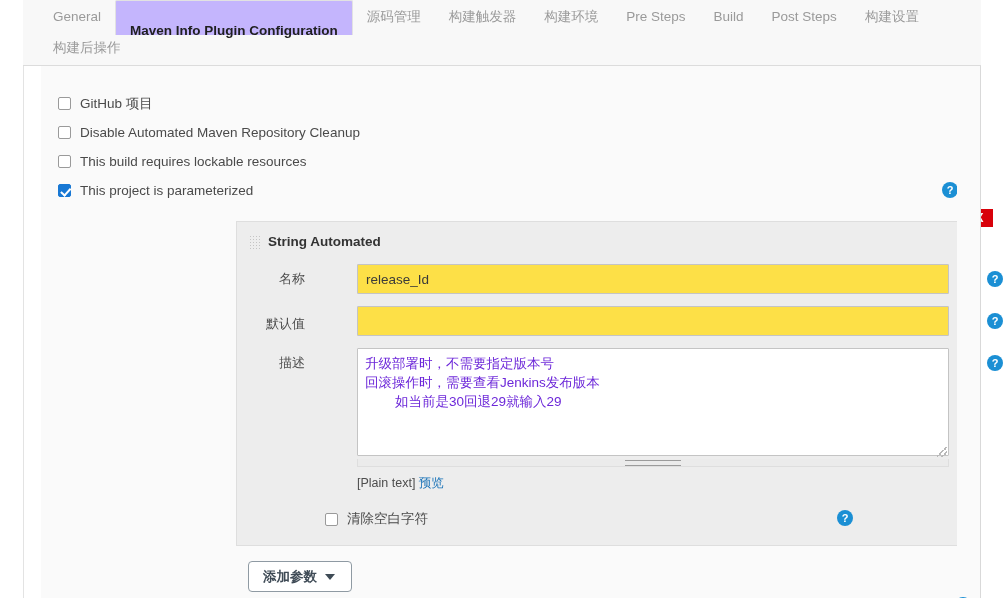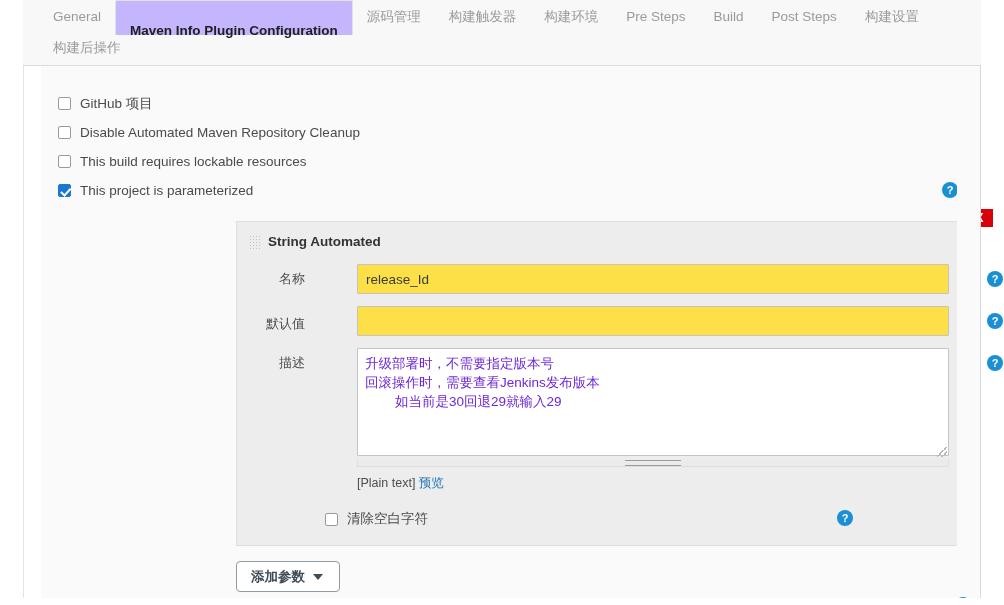--- a/index.html
+++ b/index.html
@@ -315,21 +315,21 @@
     padding-left: 88px;
   }
   .trim-label {
     font-size: 13.5px;
     color: #4a4a4a;
   }
 
   
   .addbtn {
     position: absolute;
-    left: 0px;
+    left: 12px;
     top: 340px;
     min-width: 104px;
     height: 31px;
     background: #ffffff;
     border: 1px solid #8f9aa3;
     border-radius: 4px;
     font-size: 13.5px;
     color: #3f4b56;
     font-weight: bold;
     cursor: pointer;

